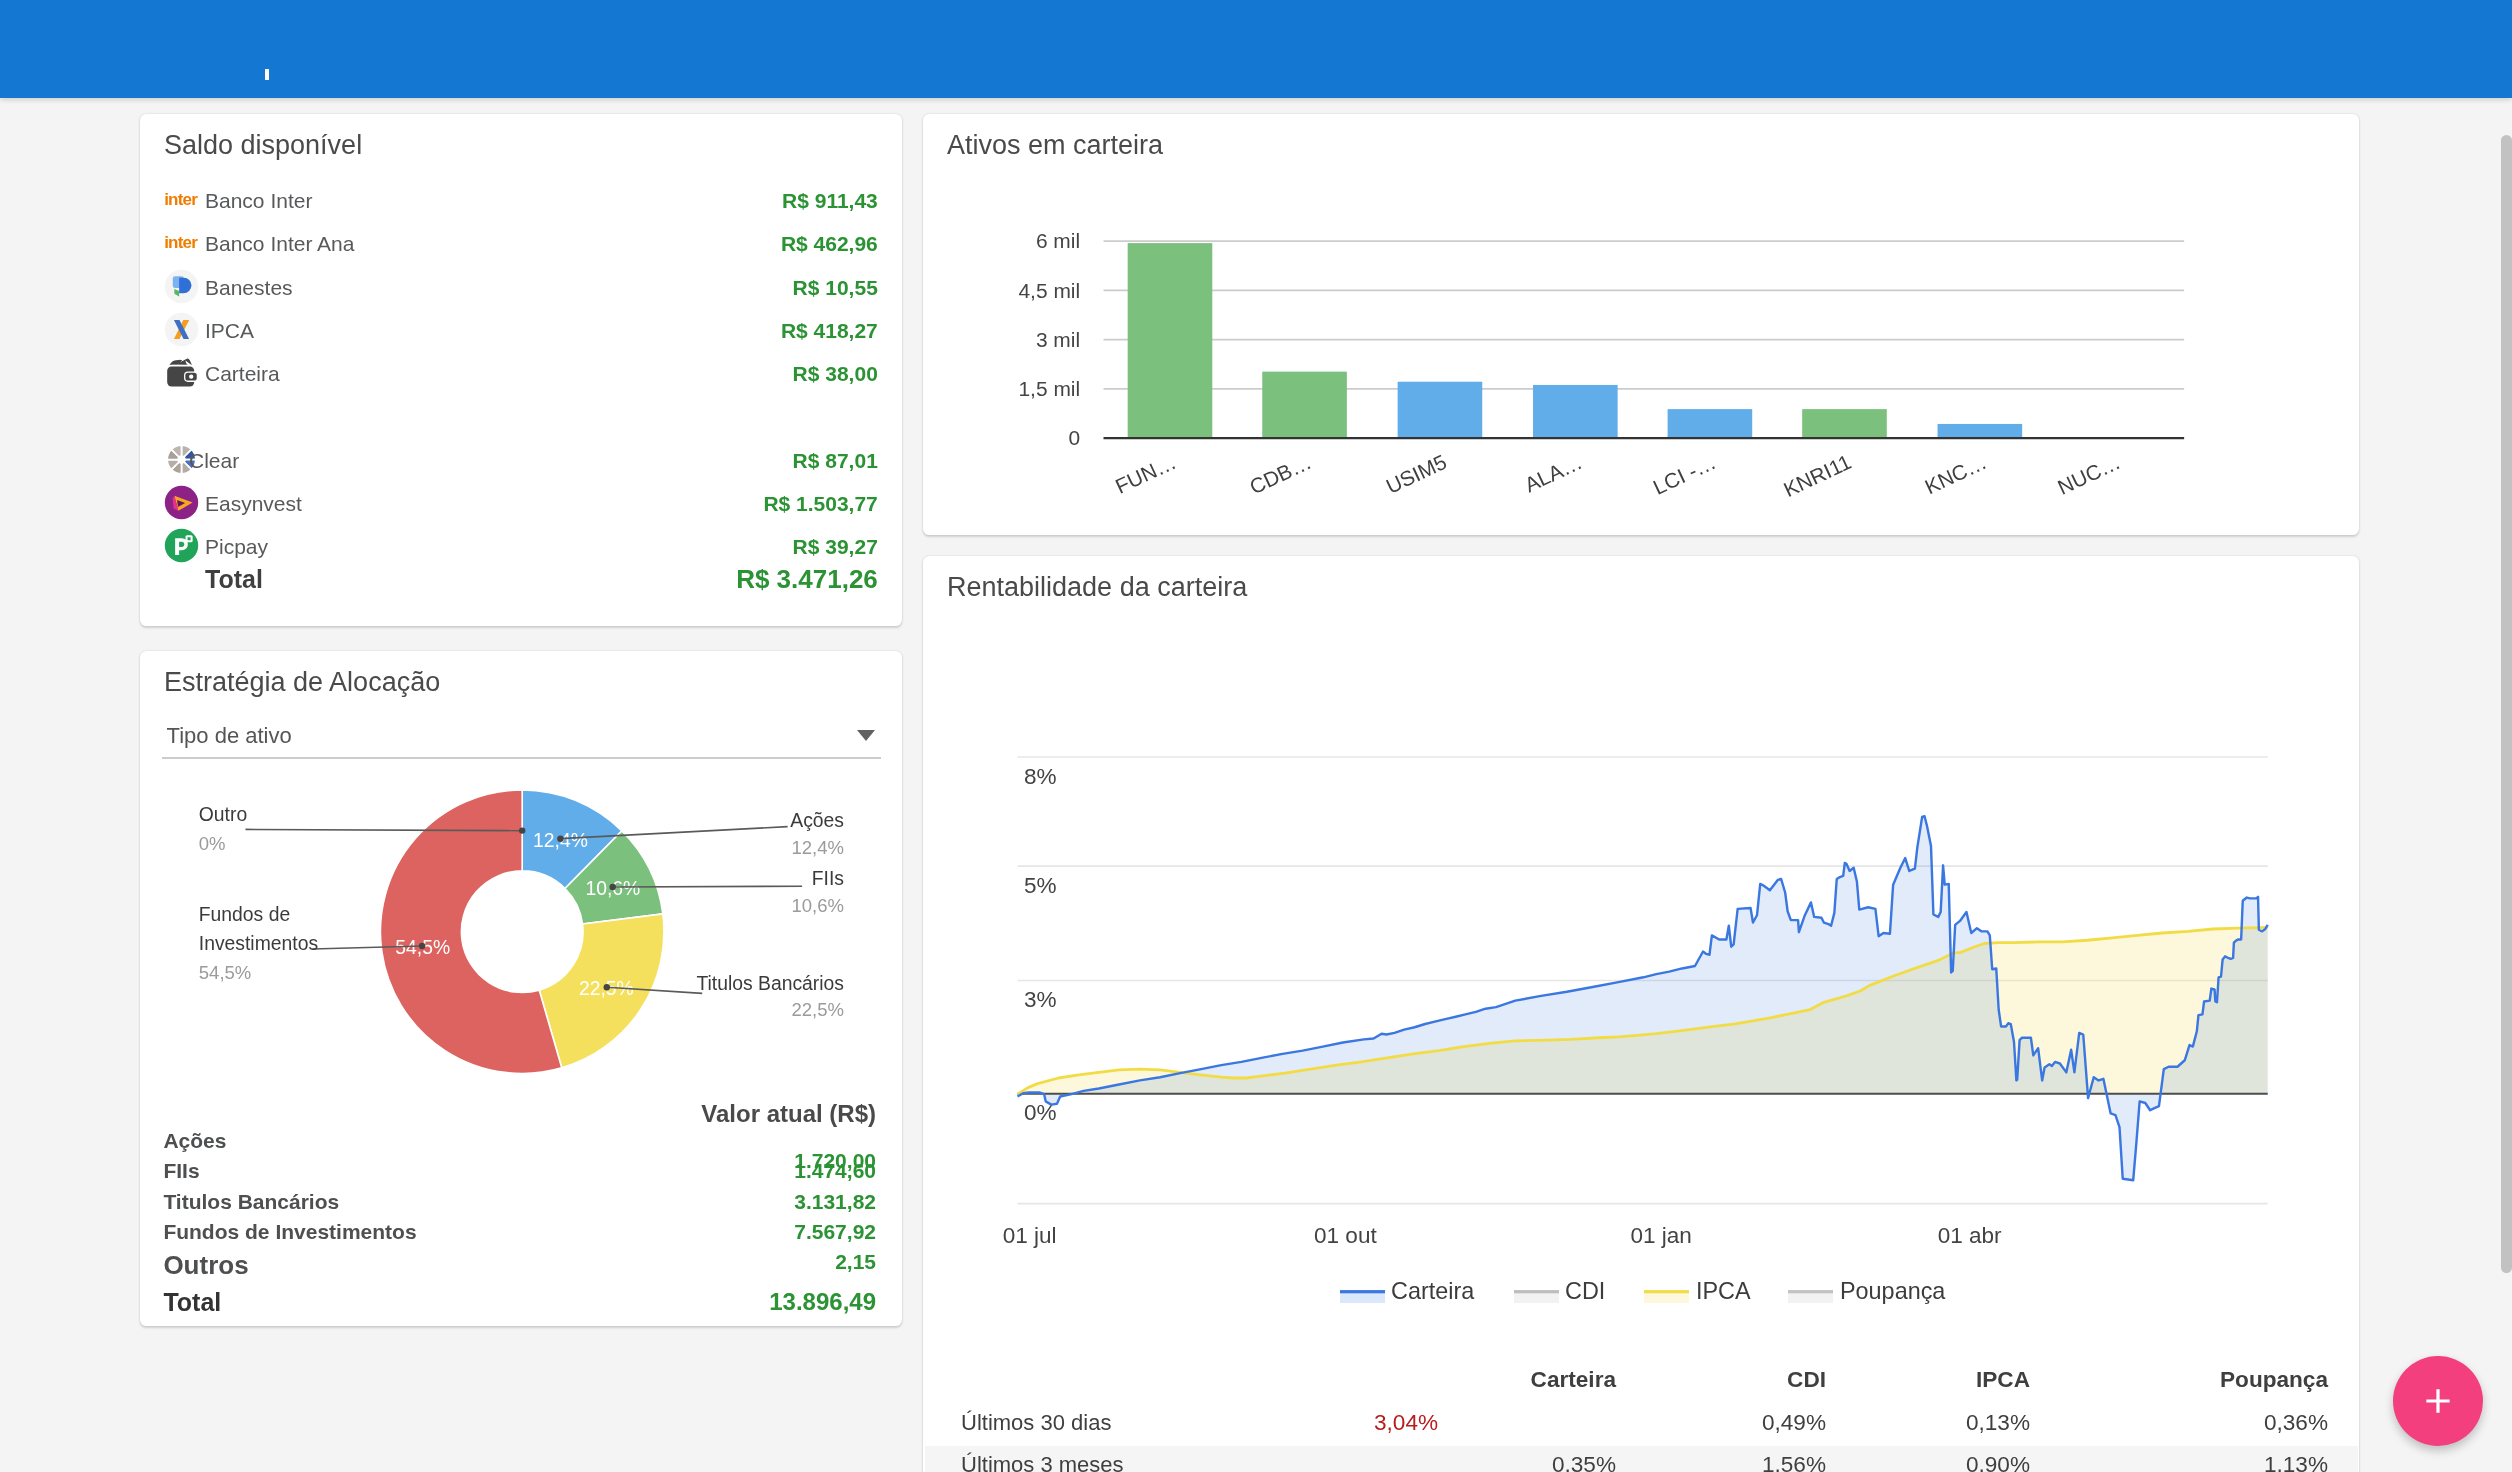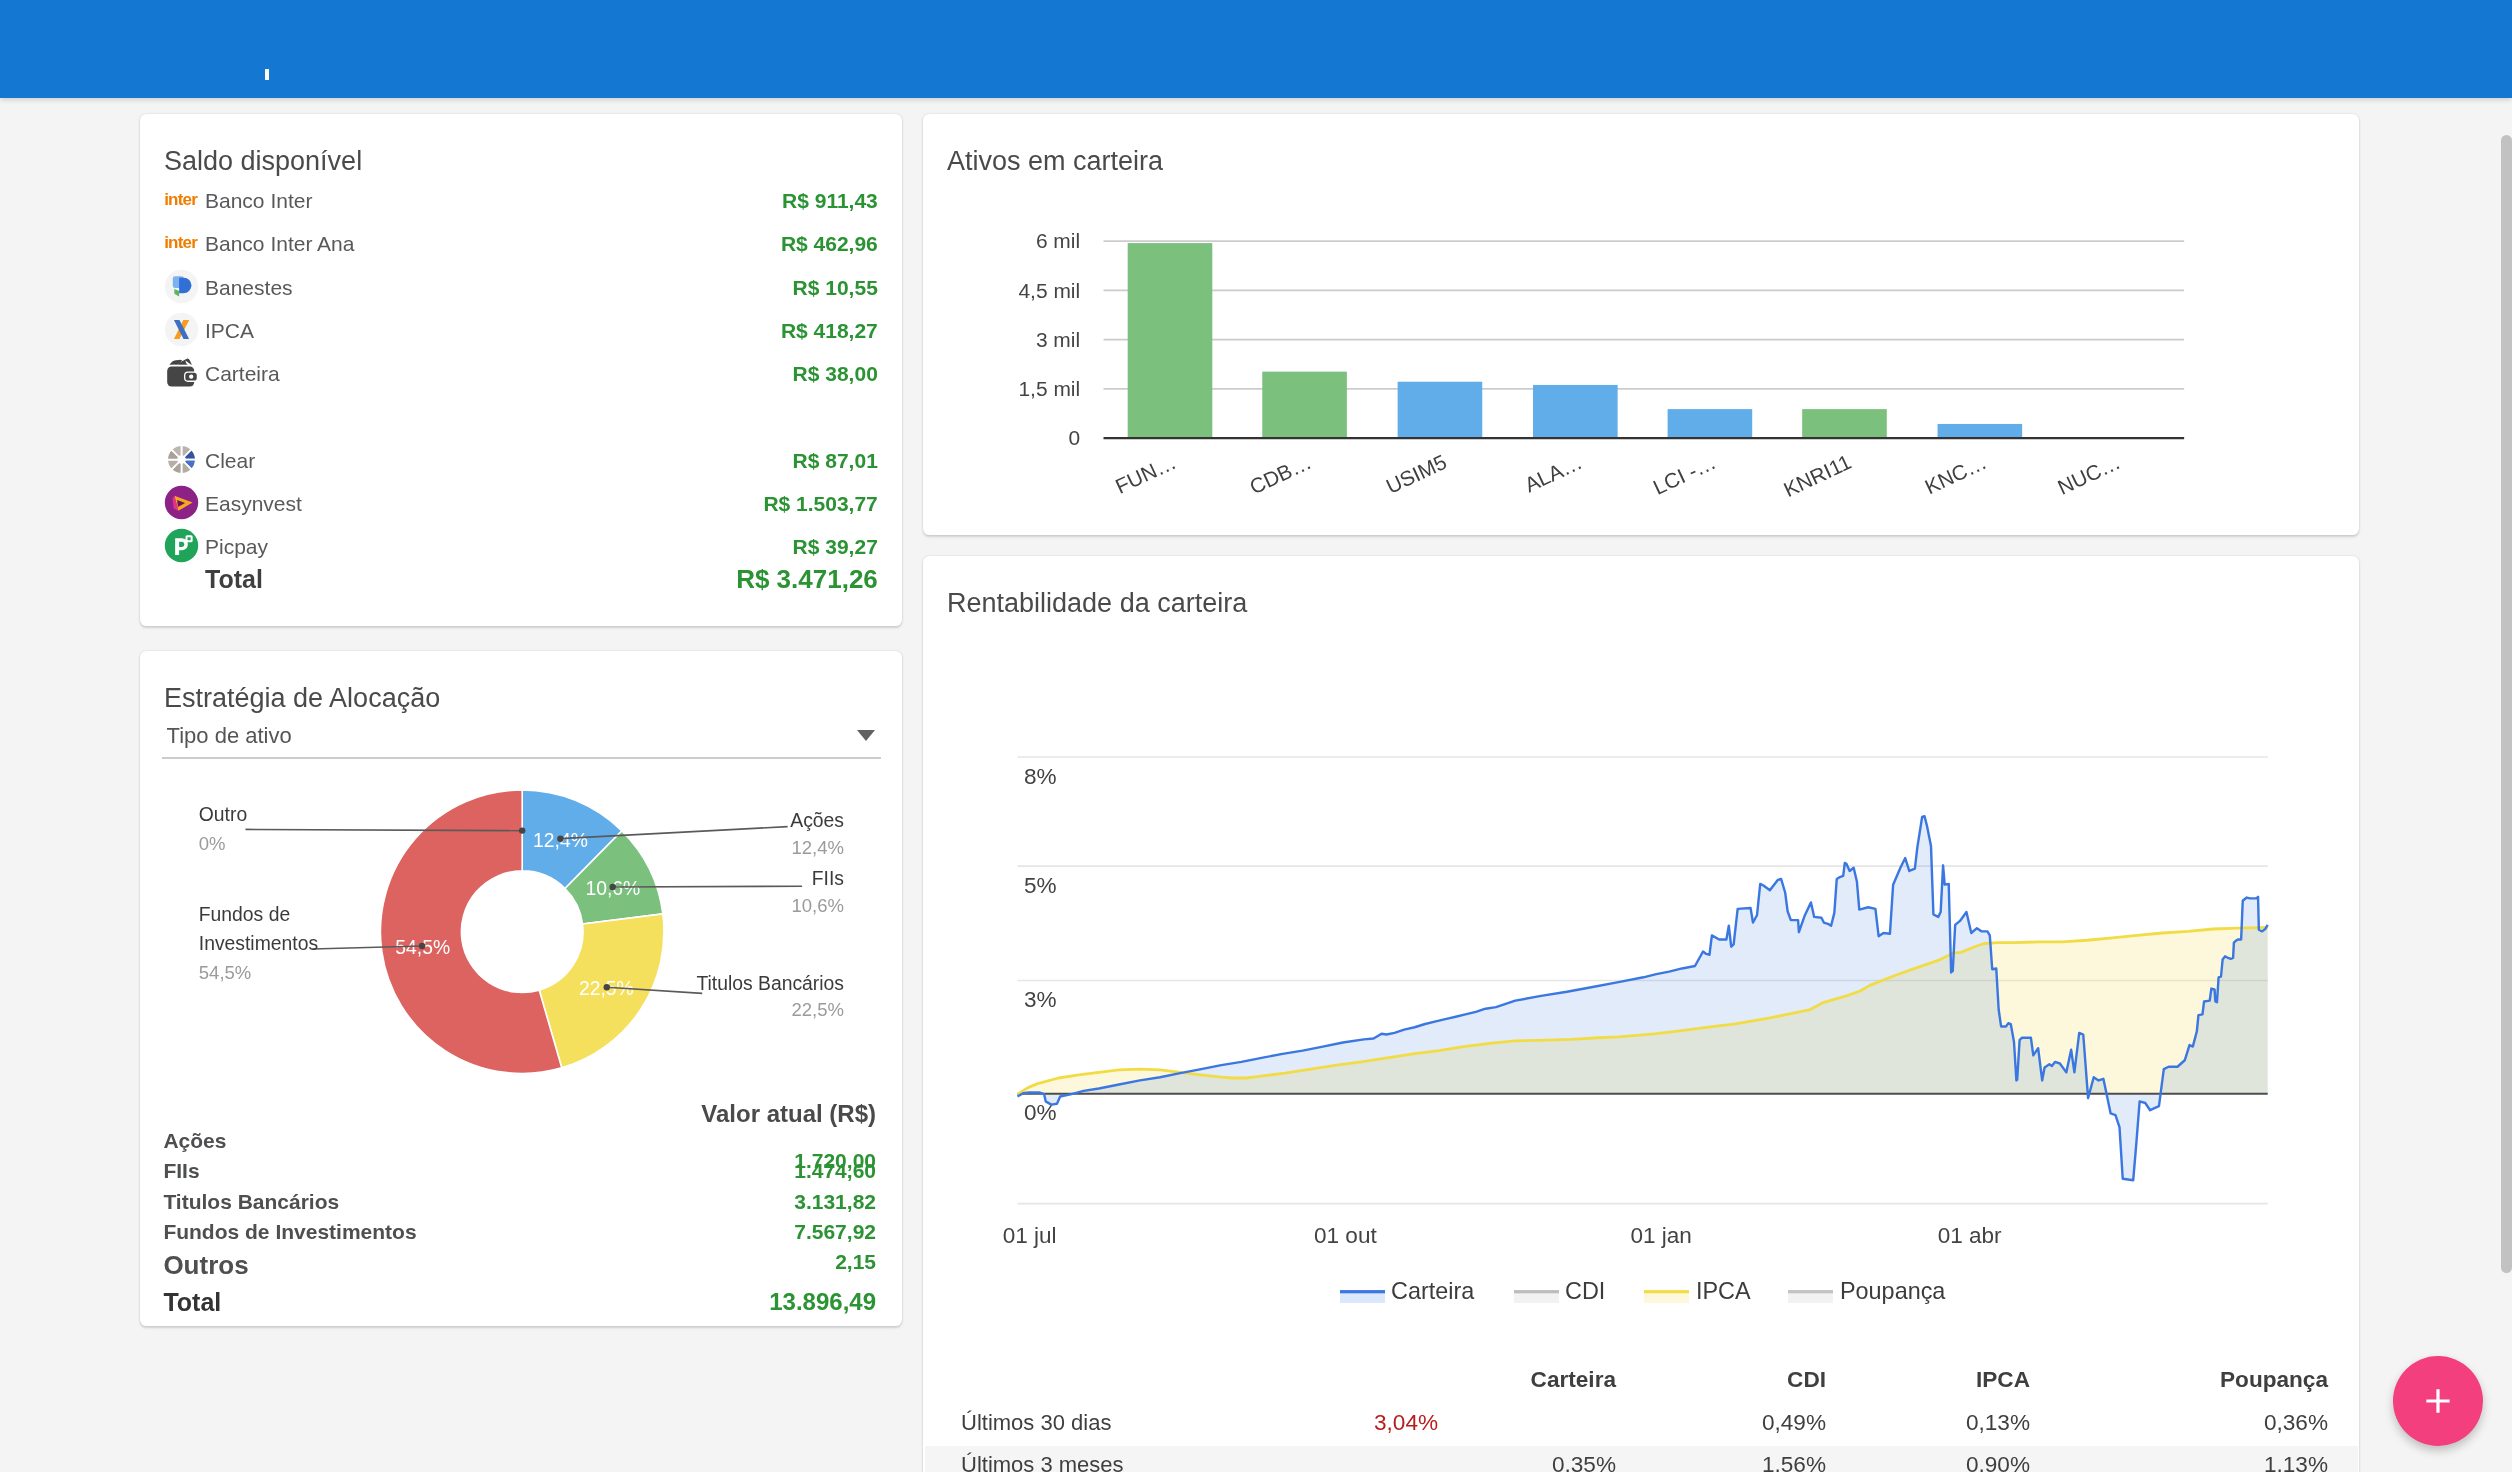--- a/index.html
+++ b/index.html
@@ -1,19 +1,19 @@
 <!DOCTYPE html>
 <html style="font-size:13px"><head><meta charset="utf-8">
 <style>
 * { margin:0; padding:0; box-sizing:border-box; }
 html,body { width:2512px; height:1472px; overflow:hidden; background:#f4f4f4;
   font-family:"Liberation Sans", sans-serif; -webkit-font-smoothing:antialiased; }
 .card { position:absolute; background:#ffffff; border-radius:6.4px;
   box-shadow:0 1.6px 2.4px rgba(0,0,0,0.14), 0 0 2.4px rgba(0,0,0,0.10); }
-.ctitle { position:absolute; left:24px; top:16px; font-size:27px; font-weight:400; color:#4a4a4a; line-height:31px;margin-top:16px; }
+.ctitle { position:absolute; left:24px; top:16px; font-size:27px; font-weight:400; color:#4a4a4a; line-height:31px; }
 </style></head>
 <body>
 <div style="position:absolute;left:0;top:0;width:2512px;height:98px;background:#1478d2;box-shadow:0 2.4px 5.6px rgba(0,0,0,0.18)"></div>
 <div style="position:absolute;left:265px;top:69px;width:4px;height:10.5px;background:#fdfdfd"></div>
 <div style="position:absolute;left:2501px;top:135px;width:11.3px;height:1138px;background:#c2c2c2;border-radius:5.6px"></div>
 
 <div class="card" style="left:140px;top:114px;width:762px;height:512px">
 <div class="ctitle">Saldo disponível</div>
 <div style="position:absolute;left:21px;top:64px;width:720px;height:44px">
 <div style="position:absolute;left:3.2px;top:4px">
@@ -78,21 +78,21 @@
             <path d="M22 22 L34.7 9.3 A18 18 0 0 1 40 22 Z" fill="#34549e"></path>
             <path d="M22 22 L40 22 A18 18 0 0 1 34.7 34.7 Z" fill="#4a72c4"></path>
             <path d="M22 22 L34.7 34.7 A18 18 0 0 1 22 40 Z" fill="#b3aca4"></path>
             <path d="M22 22 L22 40 A18 18 0 0 1 9.3 34.7 Z" fill="#aaa39b"></path>
             <path d="M22 22 L9.3 34.7 A18 18 0 0 1 4 22 Z" fill="#b6afa7"></path>
             <path d="M22 22 L4 22 A18 18 0 0 1 9.3 9.3 Z" fill="#a8a199"></path>
             <path d="M22 22 L9.3 9.3 A18 18 0 0 1 22 4 Z" fill="#bdb6ae"></path>
           </g>
           <circle cx="22" cy="22" r="5.5" fill="#ffffff"></circle>
         </svg></div>
-<div style="position:absolute;left:44px;top:11.3px;font-size:21px;color:#58595b">Clear</div>
+<div style="position:absolute;left:28px;top:11.3px;font-size:21px;color:#58595b">Clear</div>
 <div style="position:absolute;right:3.2px;top:11.3px;font-size:21px;font-weight:700;color:#2b9334">R$ 87,01</div>
 </div>
     <div style="position:absolute;left:21px;top:367px;width:720px;height:44px">
 <div style="position:absolute;left:3.2px;top:4px"><svg width="35" height="35" viewBox="0 0 44 44">
           <circle cx="22" cy="22" r="21" fill="#8d2286"></circle>
           <polygon points="13,13.5 36,22 18,32.5" fill="#f7a823"></polygon>
           <polygon points="13,13.5 10.8,17 12.2,29.5 18,32.5 15.6,22.5" fill="#e8308a"></polygon>
           <polygon points="16.5,19 26.5,22.5 17.5,27.5" fill="#5e155c"></polygon>
         </svg></div>
 <div style="position:absolute;left:44px;top:11.3px;font-size:21px;color:#58595b">Easynvest</div>

